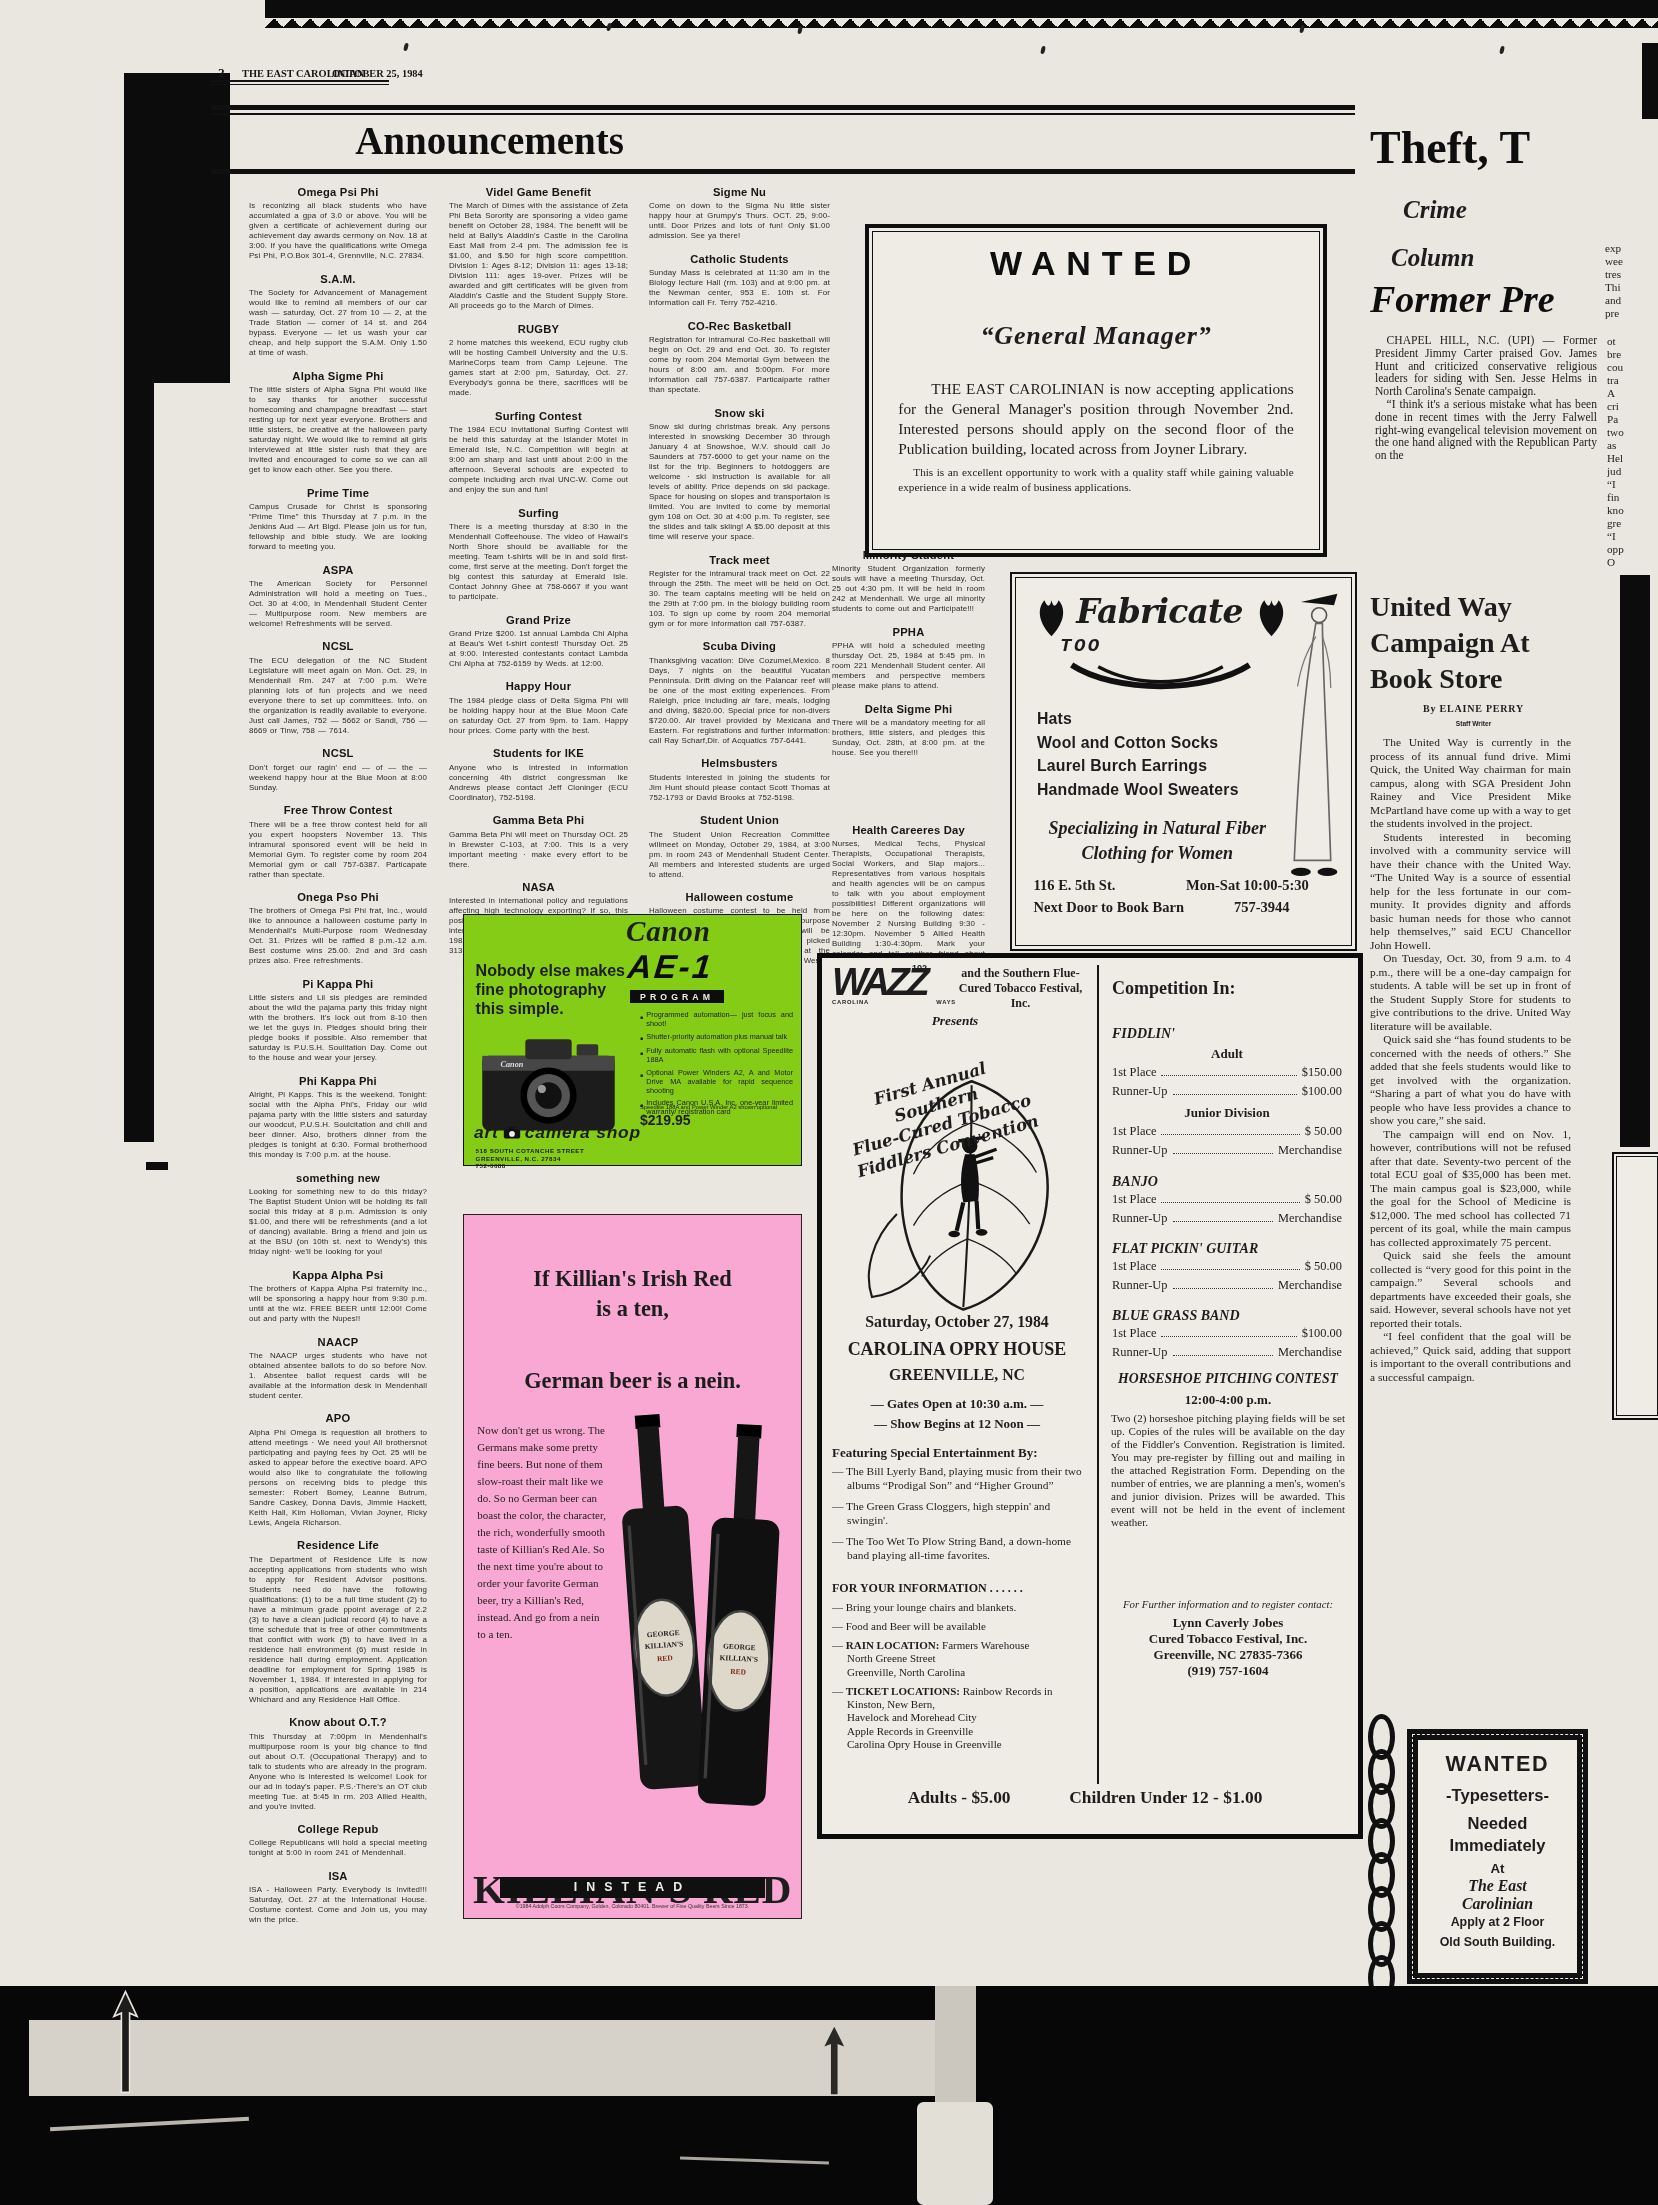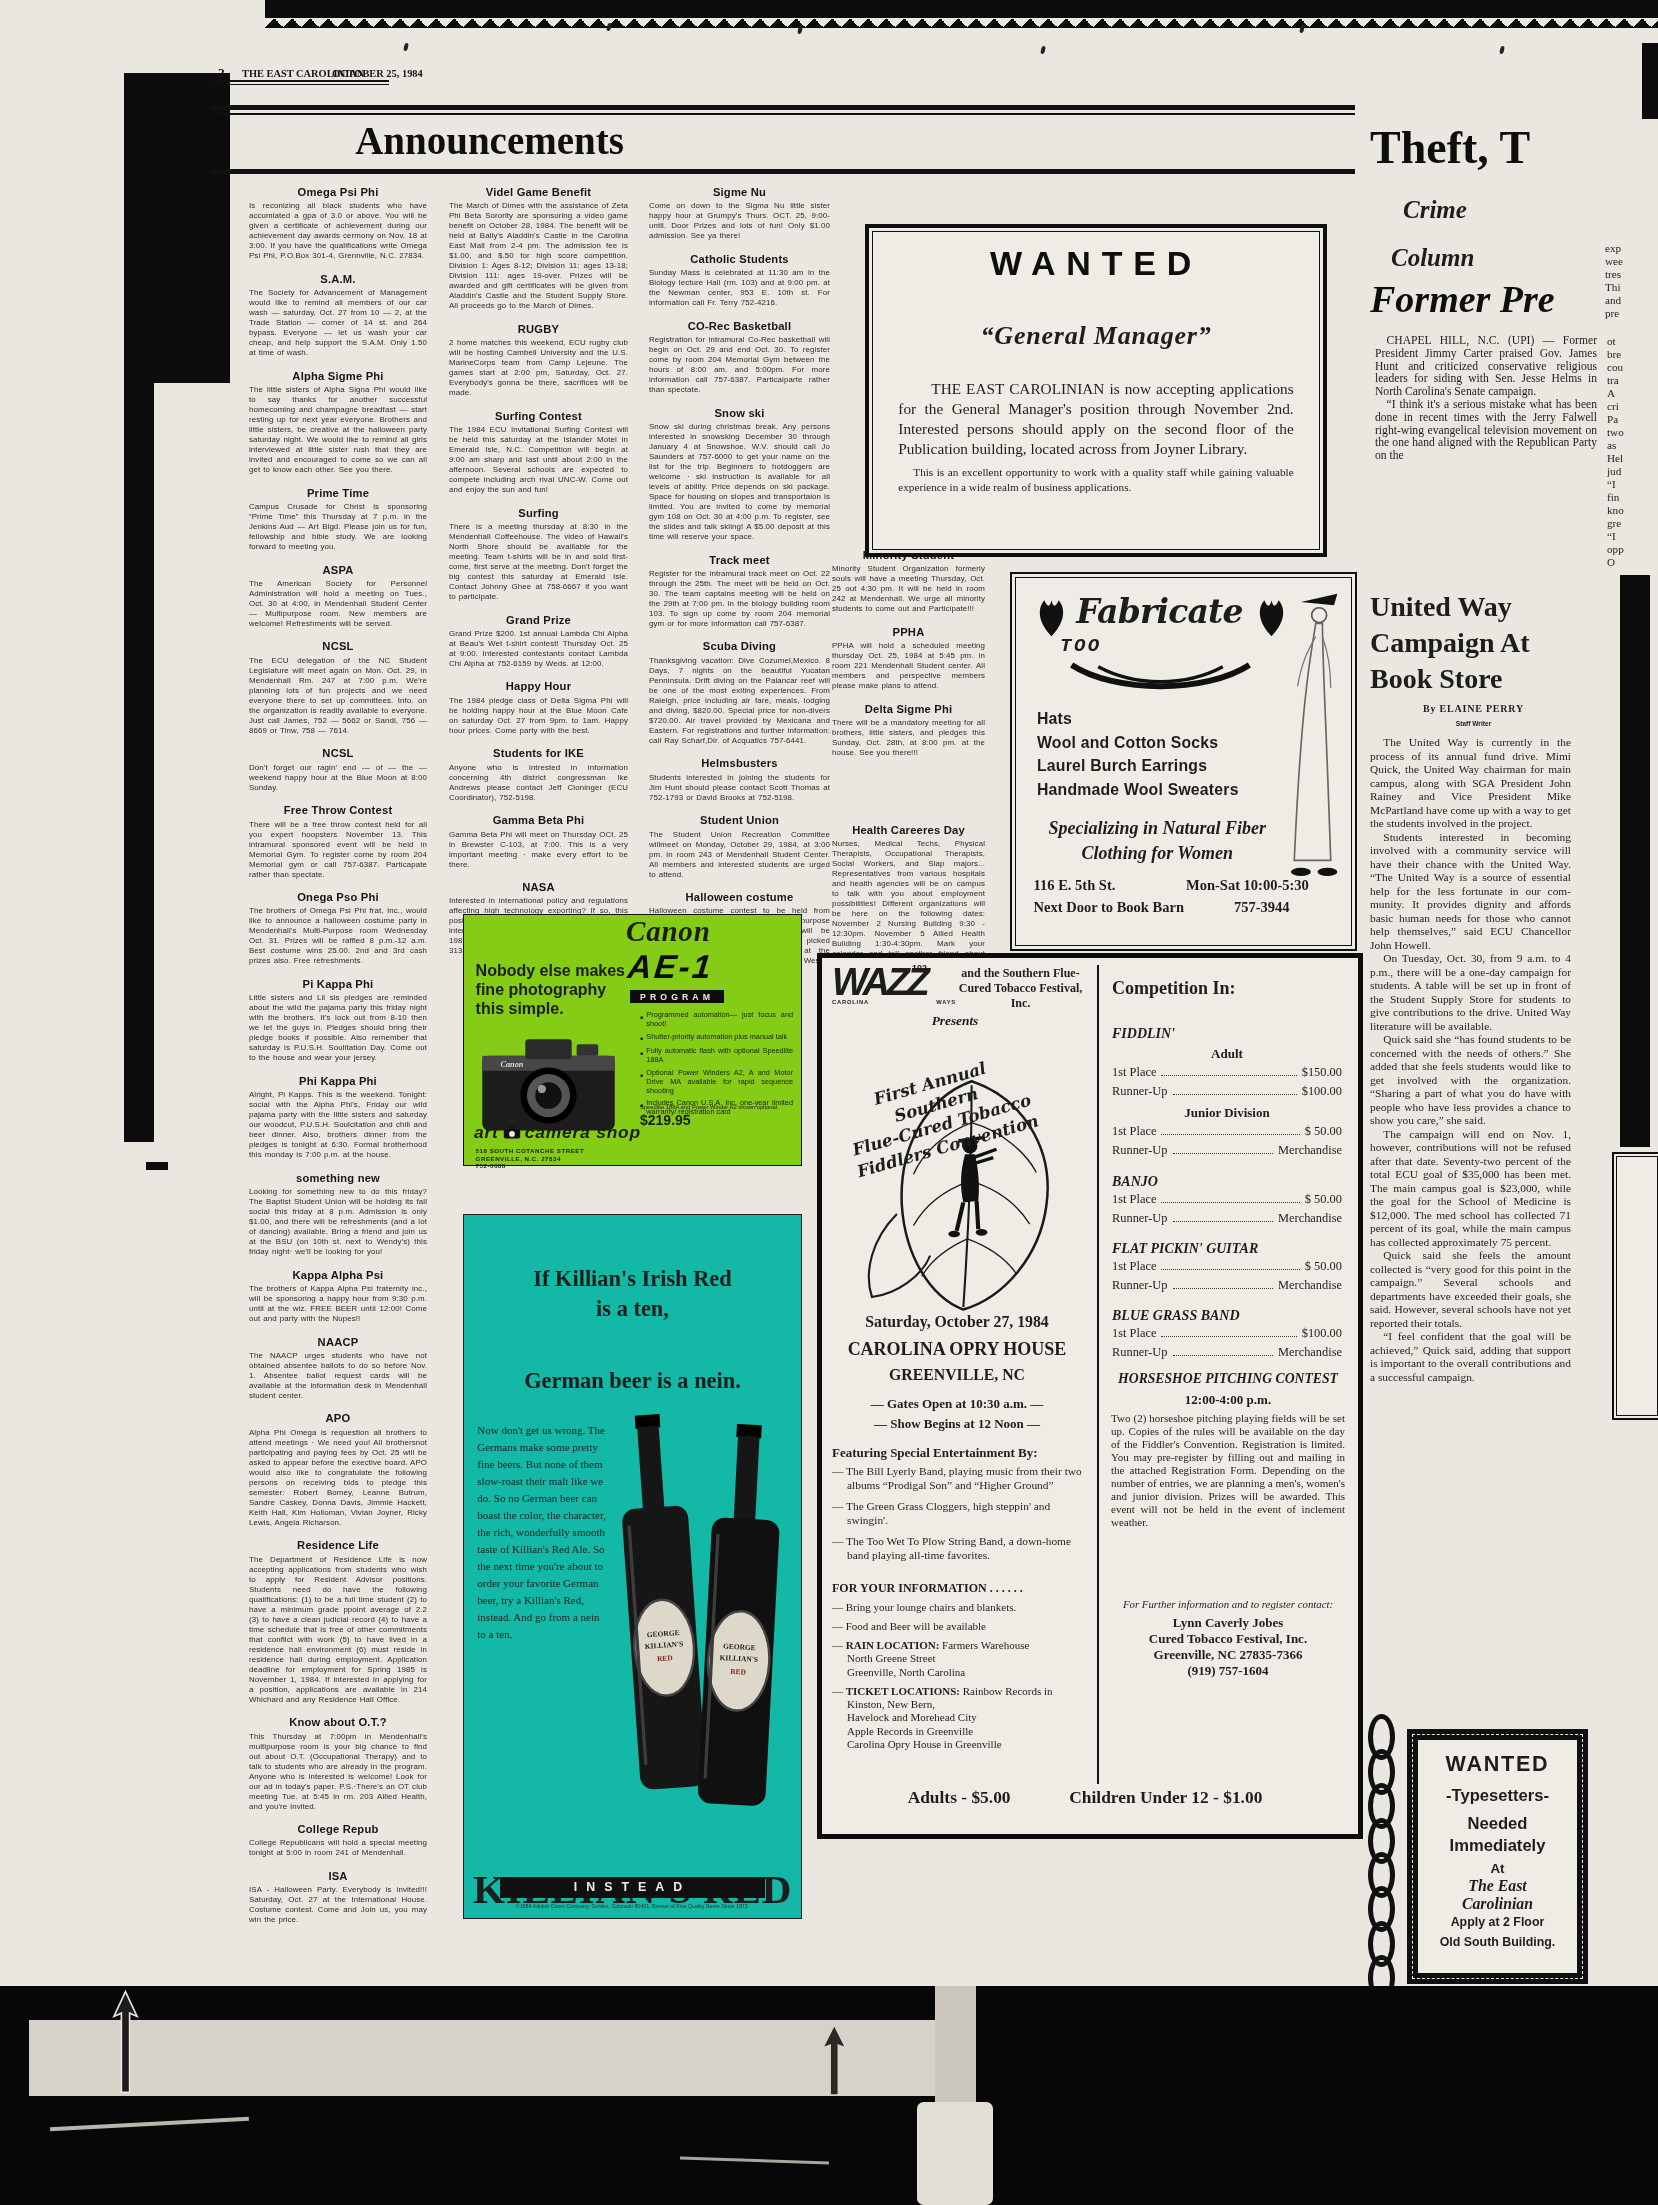--- a/index.html
+++ b/index.html
@@ -48,21 +48,21 @@
   .cn-prog{position:absolute;left:166px;top:75px;background:#0d0d0d;color:#efece5;font-size:8.7px;letter-spacing:4.1px;padding:1.7px 10px;font-weight:700}
   .cn-head{position:absolute;left:11.6px;top:46px;width:151px;font-weight:800;font-size:16px;line-height:19px}
   .cn-bul{display:flex;font-size:7.3px;line-height:8.8px;margin-bottom:4.1px;text-align:justify}
   .cn-bul::before{content:"■";font-size:5px;margin:1.7px 3.3px 0 0}
   .cn-note{position:absolute;left:176px;top:189px;width:149px;font-size:5.8px}
   .cn-price{position:absolute;left:176px;top:197px;font-weight:900;font-size:14px}
   .cn-store{position:absolute;left:10px;top:207px;display:flex;align-items:center;font-weight:800;font-style:italic;font-size:17.4px;letter-spacing:0.8px}
   .cn-addr{font-size:6.2px;font-weight:700;letter-spacing:0.5px;line-height:7.5px}
 
   
-  .kl{left:463px;top:1214px;width:337px;height:703px;border:1.2px solid #222;background:#14b8a6;position:absolute}
+  .kl{left:463px;top:1214px;width:337px;height:703px;border:1.2px solid #222;background:#f9a8d4;position:absolute}
   .kl-h{position:absolute;width:100%;text-align:center;font-family:"Liberation Serif",serif;font-weight:900;font-size:22.4px}
   .kl-body{position:absolute;left:13.3px;top:207px;width:131px;font-family:"Liberation Serif",serif;font-size:11px;line-height:17px}
   .kl-logo{position:absolute;top:650px;width:100%;text-align:center;font-family:"Liberation Serif",serif;font-weight:900;font-size:41px;letter-spacing:0.8px}
   .kl-instead{position:absolute;top:662px;left:36px;width:265px;background:#101010;color:#efece5;text-align:center;font-size:12.4px;letter-spacing:9px;padding:3.3px 0;font-weight:700}
   .kl-fine{position:absolute;top:688px;width:100%;text-align:center;font-size:5.3px;color:#333}
 
   
   .wz{left:817px;top:953px;width:536px;height:876px;border:5px solid #0c0c0c;background:#efece5;position:absolute}
   .wz-div{position:absolute;left:275px;top:6.6px;width:2.1px;height:819px;background:#141414}
   .wz-name{font-weight:900;font-style:italic;font-size:38px;letter-spacing:-3.3px}

